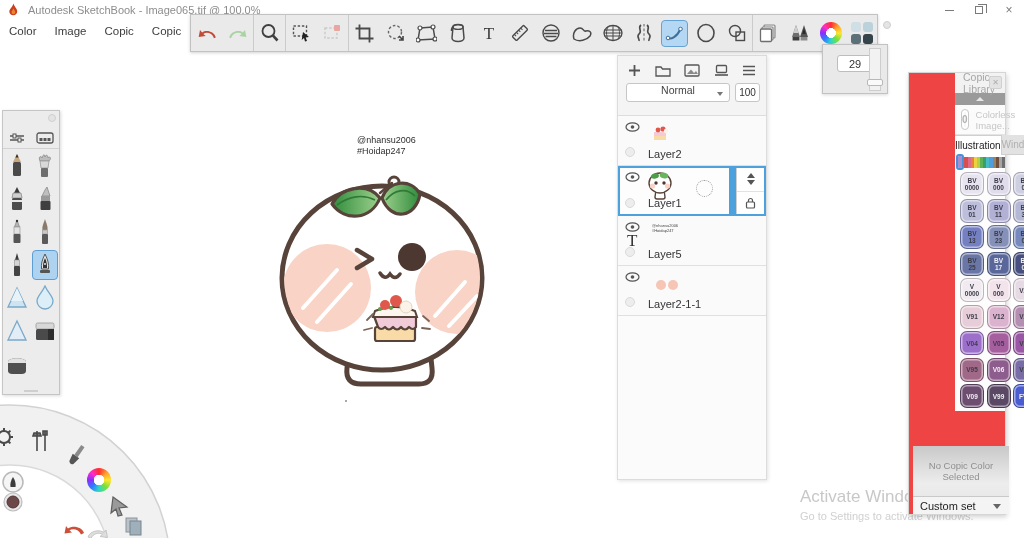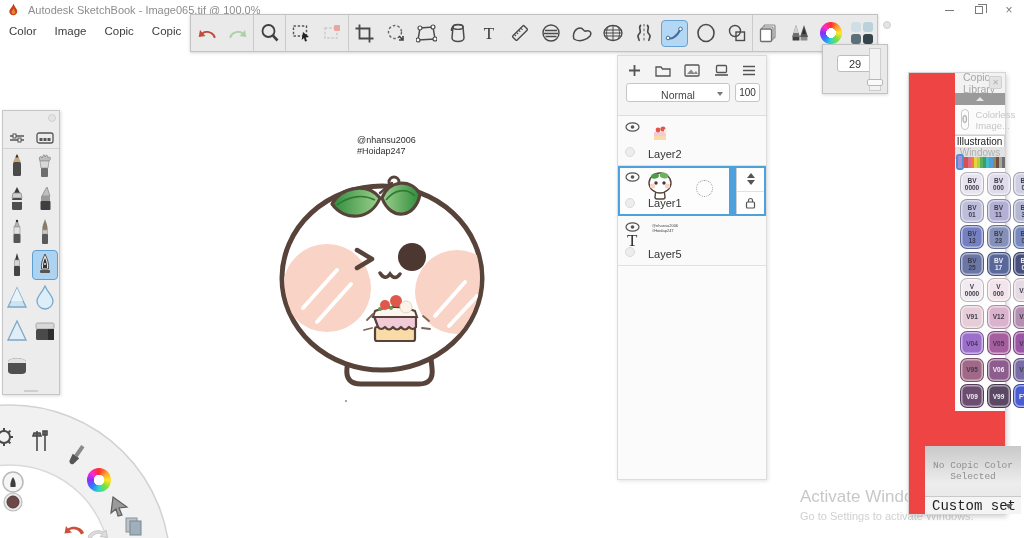--- a/index.html
+++ b/index.html
@@ -50,21 +50,21 @@
   
   .canvas-text { position:absolute; left:357px; top:135px; font-size:9px; color:#2e2e2e; line-height:11px; z-index:1; }
   .char-svg { position:absolute; left:275px; top:170px; z-index:1; }
   .canvas-dot { position:absolute; left:345px; top:400px; width:2px; height:2px; background:#8a8a8a; border-radius:50%; z-index:1; }
 
   
   .layers { position:absolute; left:617px; top:55px; width:150px; height:425px; background:#fbfbfb; border:1px solid #dcdcdc; box-shadow:1px 1px 4px rgba(0,0,0,.12); z-index:6; }
   .lay-head { height:60px; border-bottom:1px solid #ddd; position:relative; background:#f4f4f4; }
   .lay-icons { display:flex; justify-content:space-between; padding:8px 10px 0 10px; align-items:center; }
   .lay-blendrow { display:flex; padding:6px 6px 0 8px; align-items:center; }
-  .blendsel { width:104px; height:19px; background:#fff; border:1px solid #c6c6c6; border-radius:3px; font-size:10.5px; color:#444; display:flex; align-items:flex-end; justify-content:center; position:relative; }
+  .blendsel { width:104px; height:19px; background:#fff; border:1px solid #c6c6c6; border-radius:3px; font-size:10.5px; color:#444; display:flex; align-items:flex-start; justify-content:center; position:relative; }
   .blendsel .caret { position:absolute; right:6px; top:8px; width:0; height:0; border-left:3.5px solid transparent; border-right:3.5px solid transparent; border-top:4px solid #777; }
   .opacitybox { width:25px; height:19px; margin-left:5px; background:#fff; border:1px solid #c6c6c6; border-radius:3px; font-size:10px; color:#333; text-align:center; line-height:17px; }
   .lrow { position:relative; height:50px; border-bottom:1px solid #e0e0e0; background:#fafafa; }
   .lrow .eye { position:absolute; left:7px; top:6px; }
   .lrow .lockring { position:absolute; left:7px; top:31px; width:10px; height:10px; border-radius:50%; background:#ededed; border:1px solid #dadada; }
   .lrow .lname { position:absolute; left:30px; bottom:5px; font-size:11px; color:#333; }
   .lrow .thumb { position:absolute; left:30px; top:3px; }
   .lrow-sel { border:2px solid #4da2dd; background:#fdfdfd; }
   .lrow-sel .bluebar { position:absolute; right:28px; top:0; width:7px; height:100%; background:#4da2dd; }
   .lrow-sel .spinner { position:absolute; left:76px; top:12px; width:17px; height:17px; border:1.6px dotted #9a9a9a; border-radius:50%; }
@@ -87,33 +87,33 @@
   .cp-banner { height:36px; position:relative;
     background:linear-gradient(100deg,#ff5f93 0%,#ff9a4d 14%,#ffd94d 28%,#a6d55c 42%,#5ecf9f 54%,#5bc9e8 68%,#6aa4ef 80%,#e08ae0 94%);
     display:flex; align-items:center; justify-content:center; }
   .cp-banner:before { content:""; position:absolute; left:0; right:0; top:11px; height:13px; background:rgba(255,255,255,.55); }
   .cp-logo { position:relative; font-weight:bold; font-style:italic; font-size:15px; letter-spacing:1px; color:#111; text-shadow:0 0 2px #fff; }
   .cp-graybar { height:12px; background:#9a9a9a; display:flex; align-items:center; justify-content:center; }
   .cp-graybar i { width:0; height:0; border-left:4px solid transparent; border-right:4px solid transparent; border-bottom:4px solid #e6e6e6; }
   .cp-colorless { height:30px; background:#fbfbfb; display:flex; align-items:center; border-bottom:1px solid #e4e4e4; }
   .cp-chip0 { width:21px; height:21px; margin-left:6px; border-radius:6px; background:#f6f6f6; border:1px solid #c9c9c9; box-shadow:inset 0 0 0 2px #fff; font-size:10px; font-weight:bold; color:#b3b3b3; text-align:center; line-height:19px; }
   .cp-colorless-label { margin-left:7px; font-size:9.5px; color:#c6c6c6; }
-  .cp-tabs { height:20px; display:flex;flex-direction:column; }
+  .cp-tabs { height:20px; display:flex; }
   .cp-tab { flex:1; font-size:10px; display:flex; align-items:center; justify-content:center; }
   .cp-tab.active { background:#fff; color:#222; border-top:1px solid #cfcfcf; border-right:1px solid #cfcfcf; }
   .cp-tab.inactive { background:#e2e2e2; color:#b0b0b0; border-bottom:1px solid #cfcfcf; }
   .cp-strip { height:14px; background:#fff; display:flex; align-items:center; padding-left:3px; }
   .cp-strip span { width:7px; height:11px; }
   .cp-strip span.selected { width:10px; height:12px; outline:2px solid #4a90d9; outline-offset:0; margin-right:2px; border-radius:1px; }
   .cp-grid { background:#fdfdfd; padding:3px 0 3px 5px; display:grid; grid-template-columns:repeat(4,24px); grid-auto-rows:24px; gap:2.5px; }
   .copic-swatch { border-radius:7px; border:1px solid rgba(0,0,0,.22); box-shadow:inset 0 0 0 1.5px rgba(255,255,255,.5); font-size:6.5px; font-weight:bold; line-height:7px; display:flex; flex-direction:column; align-items:center; justify-content:center; }
-  .cp-bottom { position:absolute; left:16px; bottom:0; width:100%; height:68px; background:linear-gradient(#c9c9c9,#ededed 55%,#e3e3e3);font-family:Liberation Mono, monospace; }
+  .cp-bottom { position:absolute; left:4px; bottom:0; width:100%; height:68px; background:linear-gradient(#c9c9c9,#ededed 55%,#e3e3e3); }
   .cp-noselect { position:absolute; width:100%; text-align:center; top:14px; font-size:9.5px; color:#8f8f8f; }
   .cp-setbar { position:absolute; left:0; bottom:0; width:100%; height:18px; background:#f4f4f4; border-top:1px solid #c9c9c9; display:flex; align-items:center; }
-  .cp-setbar .lbl { margin-left:7px; font-size:14px; color:#1d1d1d; }
+  .cp-setbar .lbl { margin-left:7px; font-size:11px; color:#1d1d1d; }
   .cp-setbar .caret { position:absolute; right:8px; top:7px; width:0; height:0; border-left:4px solid transparent; border-right:4px solid transparent; border-top:5px solid #666; }
 
   
   .lagoon { position:absolute; left:0; top:398px; z-index:4; }
   .lagoon-wheel { position:absolute; left:87px; top:468px; width:24px; height:24px; border-radius:50%; z-index:5;
     background: radial-gradient(closest-side,#ffffff 0 42%, rgba(255,255,255,0) 46%),
                 conic-gradient(#ff2d2d,#ff9d2d,#ffe62d,#7ddf3a,#2dd9c4,#2d7dff,#8a2dff,#ff2dc4,#ff2d2d); }
 
   
   .watermark { position:absolute; left:800px; top:487px; z-index:2; }
@@ -564,20 +564,32 @@
         </svg>
       <div class="thumb tglyph" style="left:9px; top:15px;">T</div>
       <div class="thumb textthumb" style="left:34px; top:7px;">
         <div>@nhansu2006</div>
         <div>#Hoidap247</div>
       </div>
       <div class="lockring"></div>
       <div class="lname">Layer5</div>
     </div>
 
+    <div class="lrow">
+      <svg class="eye" width="15" height="10" viewBox="0 0 15 10">
+          <ellipse cx="7.5" cy="5" rx="6.5" ry="4.2" fill="none" stroke="#555" stroke-width="1.2"></ellipse>
+          <circle cx="7.5" cy="5" r="1.8" fill="#555"></circle>
+        </svg>
+      <svg class="thumb" style="left:36px; top:12px;" width="26" height="14" viewBox="0 0 26 14">
+          <circle cx="7" cy="7" r="5" fill="#f6c5b5"></circle>
+          <circle cx="19" cy="7" r="5" fill="#f6c5b5"></circle>
+        </svg>
+      <div class="lockring"></div>
+      <div class="lname">Layer2-1-1</div>
+    </div>
 
   </div>
 
   <div class="copic">
     <div class="cp-head">
       <span class="cp-title">Copic Library</span>
       <div class="cp-close">✕</div>
     </div>
     <div class="cp-graybar">
         <i></i>

